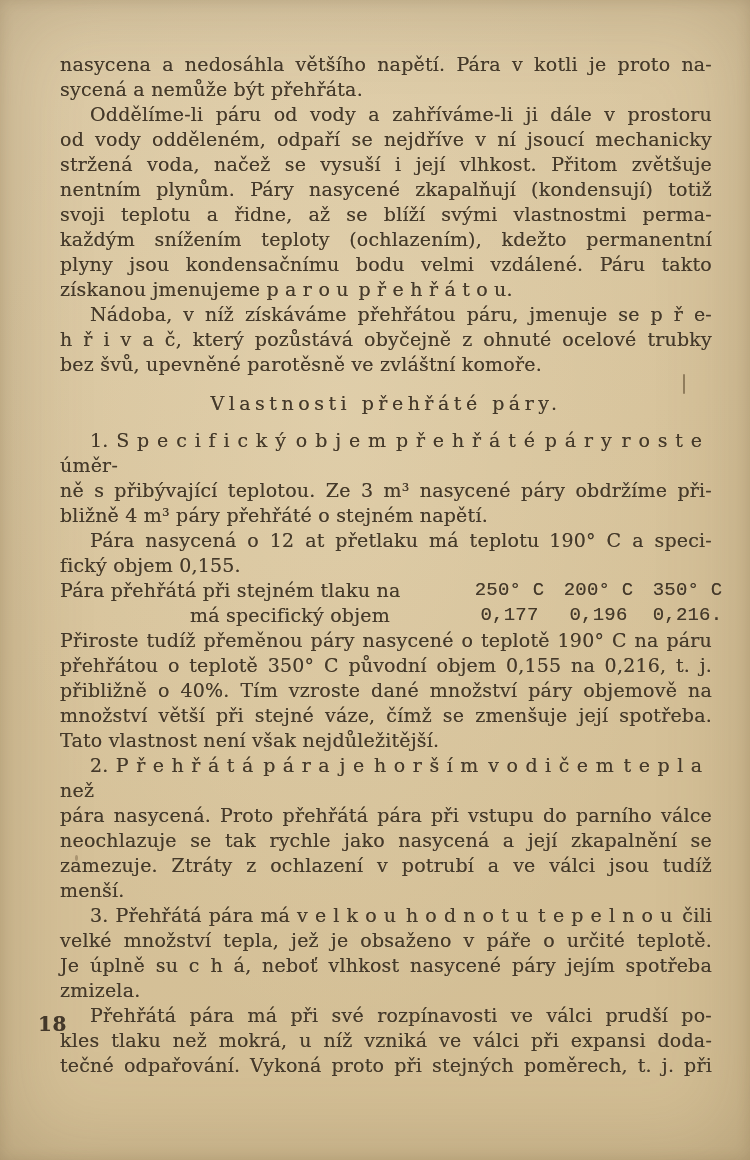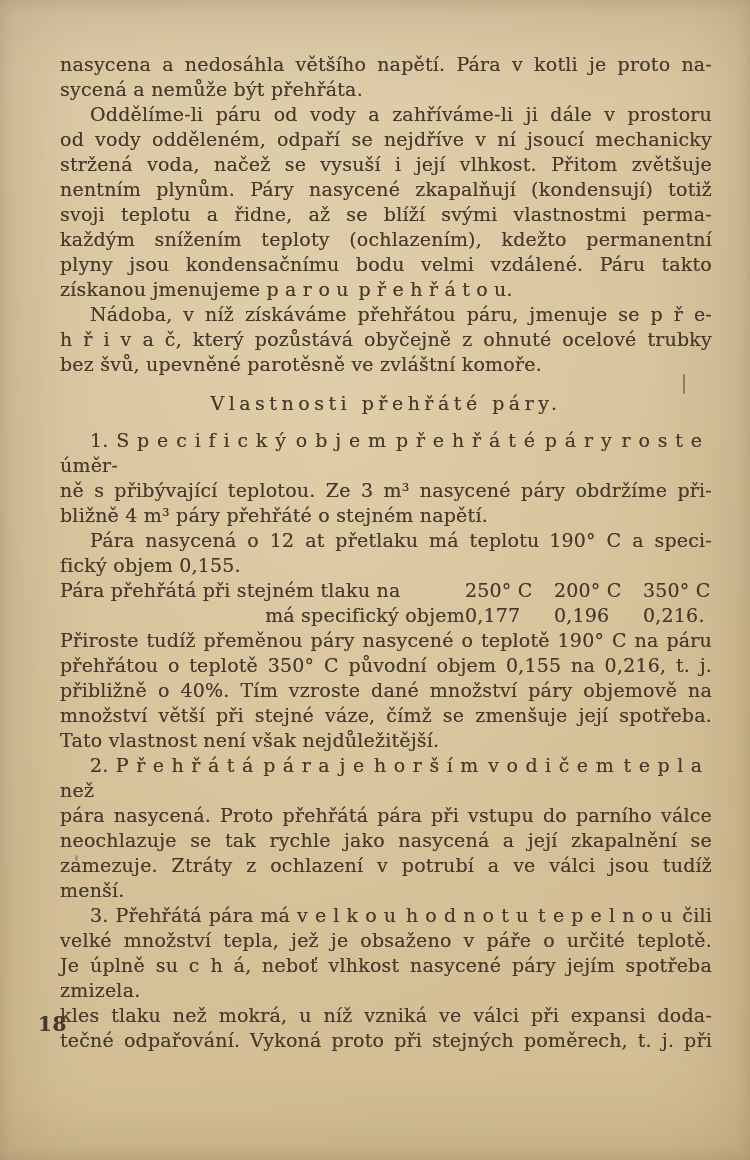--- a/index.html
+++ b/index.html
@@ -22,22 +22,22 @@
   .line{text-align:justify;text-align-last:justify;white-space:normal;}
   .line.end{text-align:justify;text-align-last:left;}
   .ind{text-indent:30px;}
   .heading{
     text-align:left;text-align-last:center;
     letter-spacing:4.5px;
     margin:14px 0 12px 0;
   }
   .tblrow{display:flex;}
   .tblrow .lbl{flex:0 0 405px;}
-  .tblrow .lbl.center{text-align:right;padding-left:55px;box-sizing:border-box;}
-  .tblrow .val{flex:0 0 89px;}
+  .tblrow .lbl.center{text-align:center;padding-left:55px;box-sizing:border-box;}
+  .tblrow .val{flex:0 0 89px;text-align:center;font-family:Liberation Mono, monospace;}
   .pageno{
     position:absolute;left:38px;top:1012px;
     font-weight:bold;font-size:20px;letter-spacing:.5px;
   }
   .artifact{
     position:absolute;left:683px;top:374px;width:2px;height:20px;
     background:rgba(88,70,44,.55);border-radius:1px;
   }
   .speck{
     position:absolute;left:75px;top:855px;width:3px;height:6px;
@@ -99,20 +99,21 @@
     <div class="line">pára nasycená. Proto přehřátá pára při vstupu do parního válce</div>
     <div class="line">neochlazuje se tak rychle jako nasycená a její zkapalnění se</div>
     <div class="line">zamezuje. Ztráty z ochlazení v potrubí a ve válci jsou tudíž</div>
     <div class="line end">menší.</div>
 
     <div class="line ind">3. Přehřátá pára má v e l k o u h o d n o t u t e p e l n o u čili</div>
     <div class="line">velké množství tepla, jež je obsaženo v páře o určité teplotě.</div>
     <div class="line">Je úplně su c h á, neboť vlhkost nasycené páry jejím spotřeba</div>
     <div class="line end">zmizela.</div>
 
+    <div class="line ind">Přehřátá pára má při své rozpínavosti ve válci prudší po-</div>
     <div class="line">kles tlaku než mokrá, u níž vzniká ve válci při expansi doda-</div>
     <div class="line">tečné odpařování. Vykoná proto při stejných poměrech, t. j. při</div>
 
   </div>
 
   <div class="pageno">18</div>
 
   <div class="artifact"></div>
   <div class="speck"></div>
 

